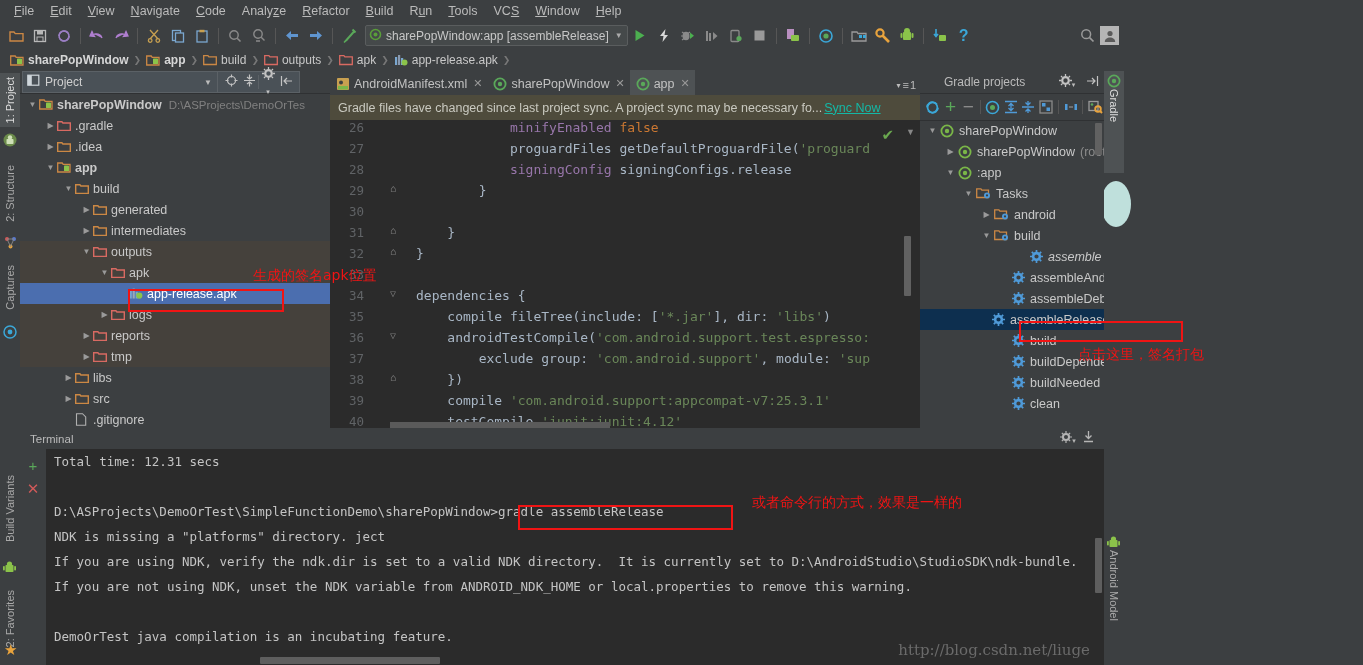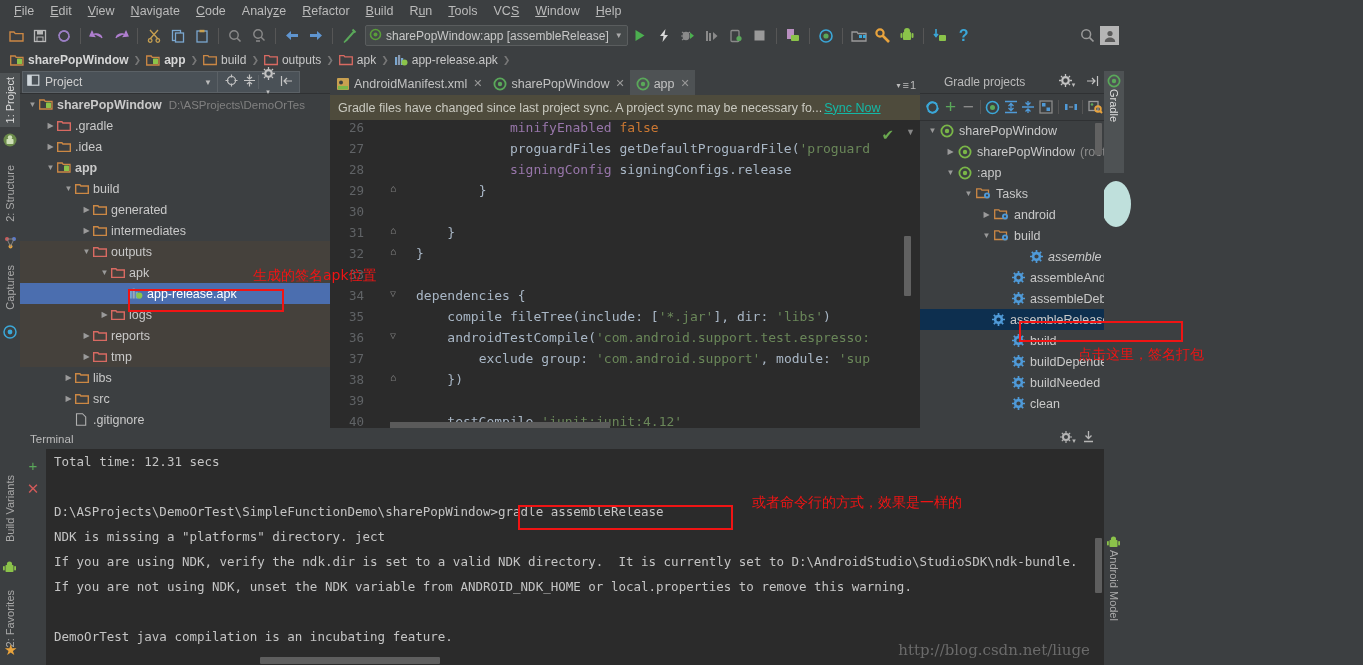--- a/index.html
+++ b/index.html
@@ -706,21 +706,21 @@
           <div class="cline"><span class="gut">29</span><span class="foldcol">⌂</span><span class="ctext">        <span class="plain">}</span></span></div>
           <div class="cline"><span class="gut">30</span><span class="foldcol"></span><span class="ctext"></span></div>
           <div class="cline"><span class="gut">31</span><span class="foldcol">⌂</span><span class="ctext">    <span class="plain">}</span></span></div>
           <div class="cline"><span class="gut">32</span><span class="foldcol">⌂</span><span class="ctext"><span class="plain">}</span></span></div>
           <div class="cline"><span class="gut">33</span><span class="foldcol"></span><span class="ctext"></span></div>
           <div class="cline"><span class="gut">34</span><span class="foldcol">▽</span><span class="ctext"><span class="plain">dependencies {</span></span></div>
           <div class="cline"><span class="gut">35</span><span class="foldcol"></span><span class="ctext">    <span class="plain">compile fileTree(include: [</span><span class="str">'*.jar'</span><span class="plain">], dir: </span><span class="str">'libs'</span><span class="plain">)</span></span></div>
           <div class="cline"><span class="gut">36</span><span class="foldcol">▽</span><span class="ctext">    <span class="plain">androidTestCompile(</span><span class="str">'com.android.support.test.espresso:</span></span></div>
           <div class="cline"><span class="gut">37</span><span class="foldcol"></span><span class="ctext">        <span class="plain">exclude group: </span><span class="str">'com.android.support'</span><span class="plain">, module: </span><span class="str">'sup</span></span></div>
           <div class="cline"><span class="gut">38</span><span class="foldcol">⌂</span><span class="ctext">    <span class="plain">})</span></span></div>
-          <div class="cline"><span class="gut">39</span><span class="foldcol"></span></div>
+          <div class="cline"><span class="gut">39</span><span class="foldcol"></span><span class="ctext">    <span class="plain">compile </span><span class="str">'com.android.support:appcompat-v7:25.3.1'</span></span></div>
           <div class="cline"><span class="gut">40</span><span class="foldcol"></span><span class="ctext">    <span class="plain">testCompile </span><span class="str">'junit:junit:4.12'</span></span></div>
         </div>
       <div style="position:absolute;right:26px;top:55px;color:#6aa84f;font-size:15px;font-weight:bold;">✔</div>
       <div style="position:absolute;right:5px;top:56px;color:#888;font-size:9px;">▼</div>
       <div class="editor-vscroll"></div>
       <div style="position:absolute;left:60px;bottom:0;width:220px;height:6px;background:#5a5a5a;"></div>
     </div>
 
     <div class="gradlepanel">
       <div class="gp-hdr">

